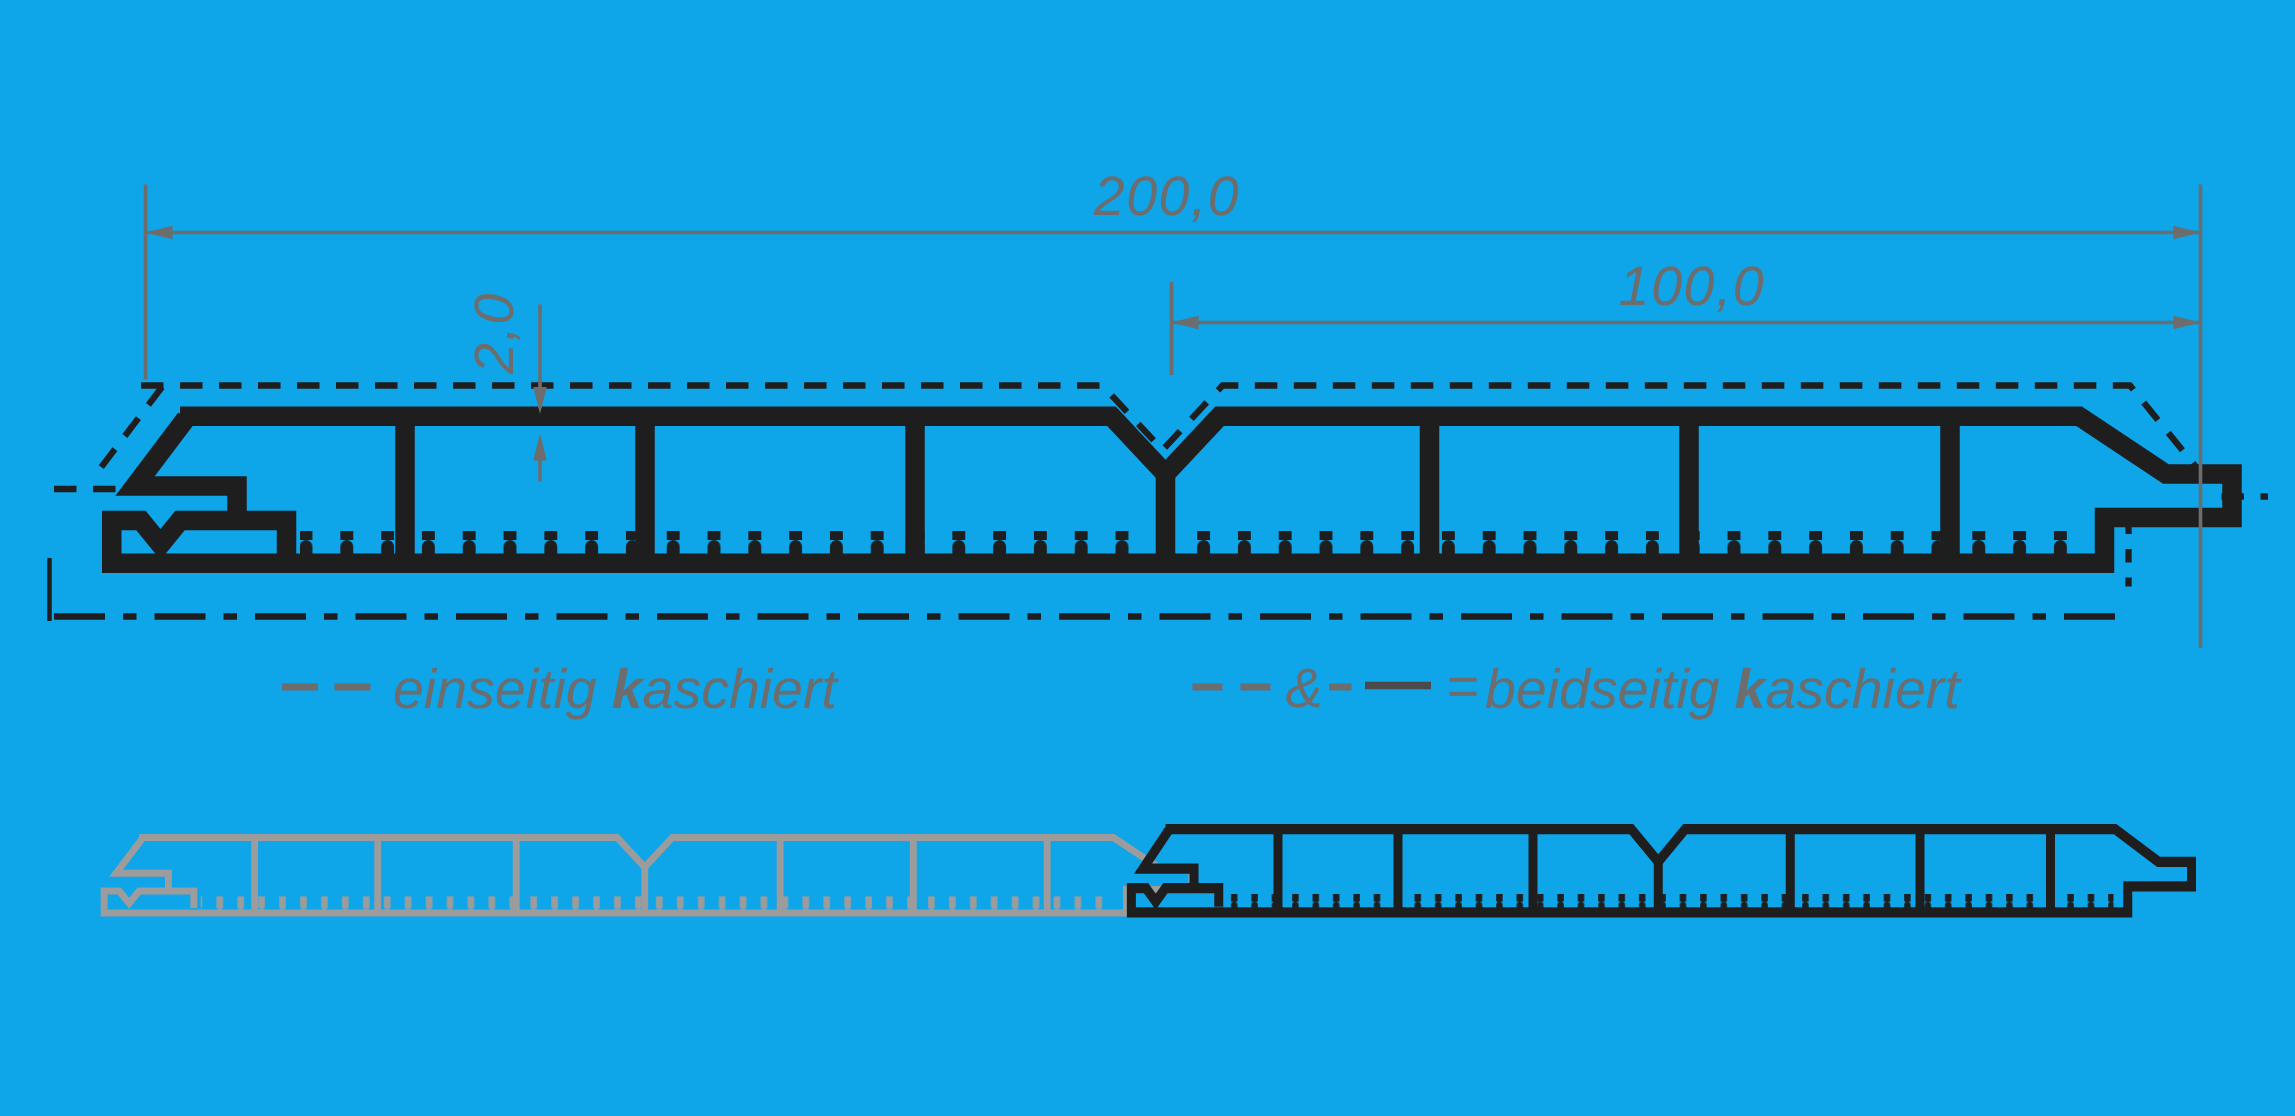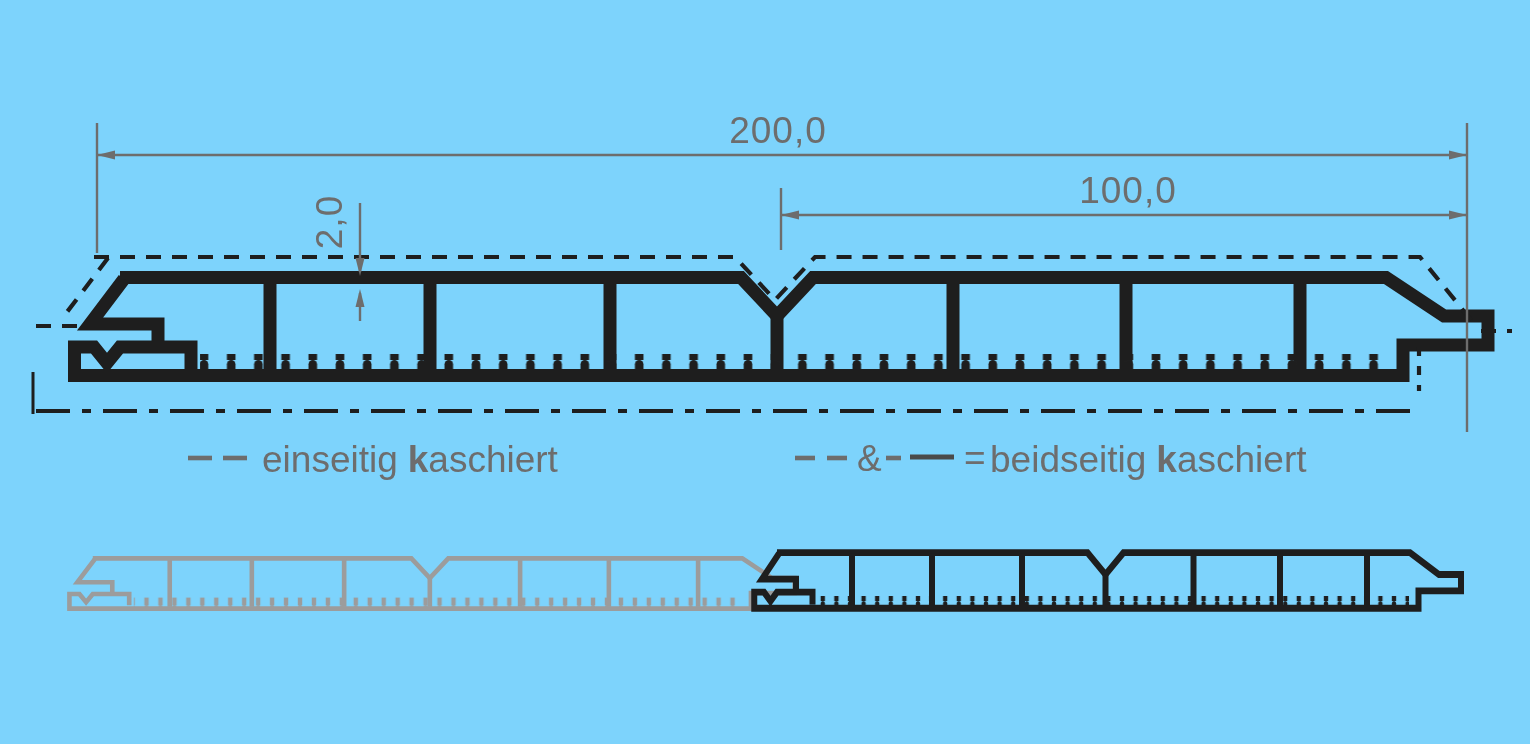--- a/index.html
+++ b/index.html
@@ -1,17 +1,17 @@
 <!DOCTYPE html>
 <html><head>
 <meta charset="utf-8">
 <style>
   html,body{margin:0;padding:0;background:#ffffff;}
-  .stage{position:relative;width:1530px;height:744px;background:#7dd3fc;overflow:hidden;
-         font-family:"Liberation Sans","DejaVu Sans",sans-serif;}
+  .stage{position:relative;width:1530px;height:744px;background:#0ea5e9;overflow:hidden;
+         font-family:"Liberation Sans","DejaVu Sans",sans-serif;font-style:italic;}
   svg{display:block}
   .ink{color:#1e1e1e;}
   .grayprofile{color:#9c9c9c;}
   .dim{stroke:#6d6d6d;stroke-width:2.4;fill:none;}
   .dimtext{fill:#6d6d6d;font-size:37px;letter-spacing:1px;}
   .legendtext{fill:#6d6d6d;font-size:37px;}
   .arrow{fill:#6d6d6d;stroke:none;}
   .dash{stroke:#1e1e1e;stroke-width:4.2;fill:none;stroke-dasharray:15 11;}
   .dashdot{stroke:#1e1e1e;stroke-width:4.2;fill:none;stroke-dasharray:34 12 9 12;}
   .legdash{stroke:#6d6d6d;stroke-width:4.6;fill:none;}

